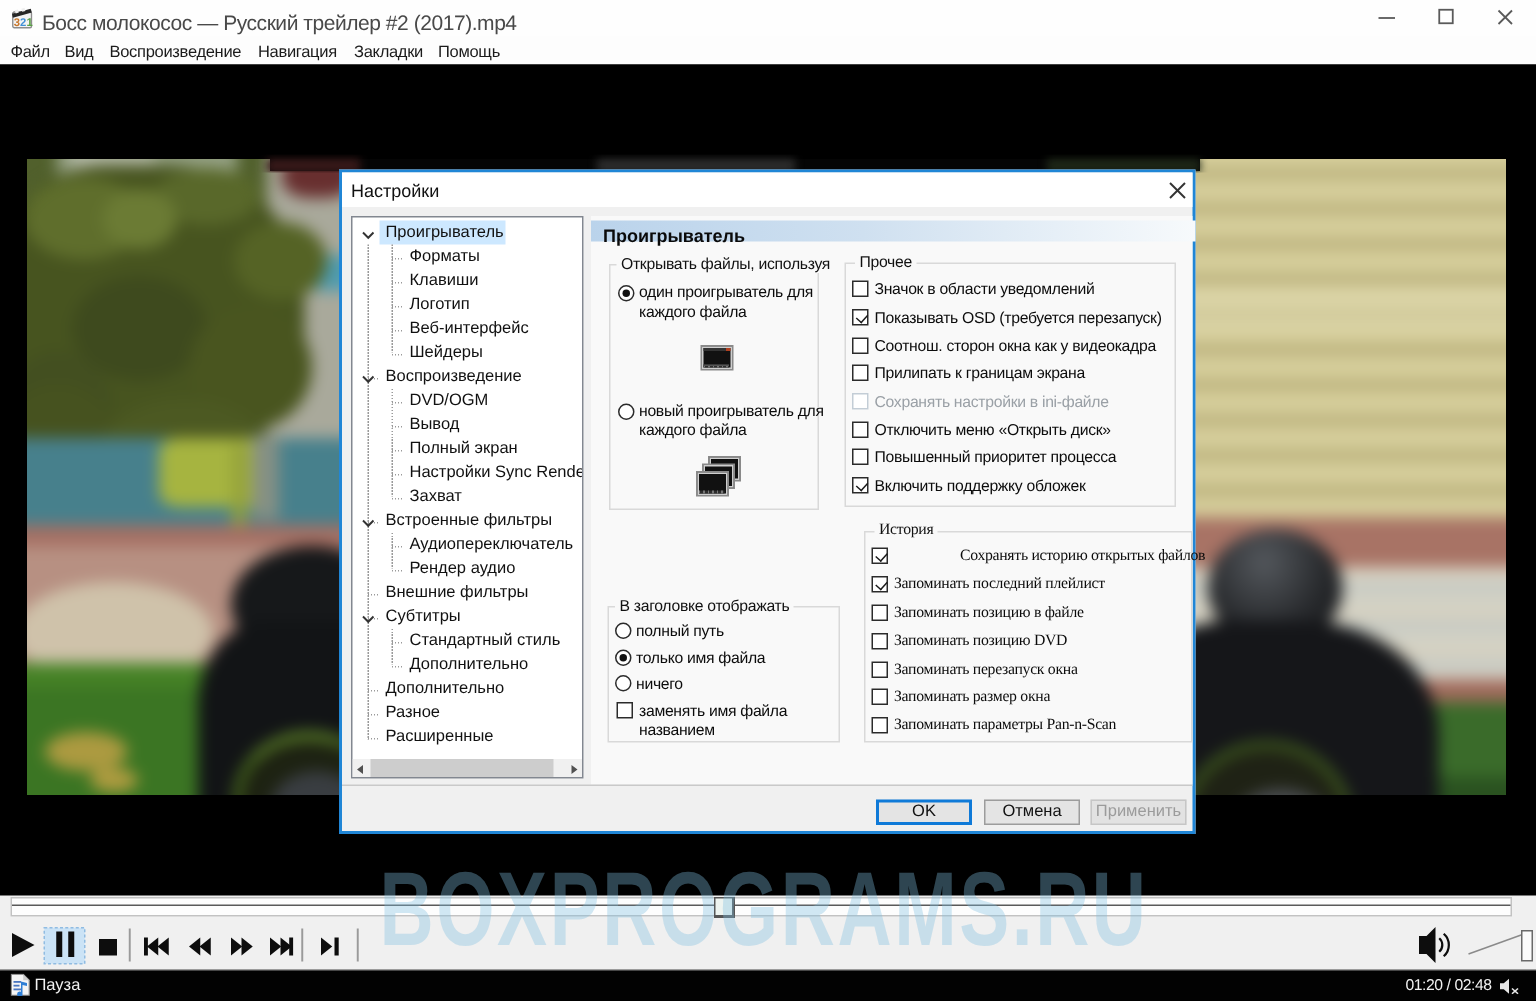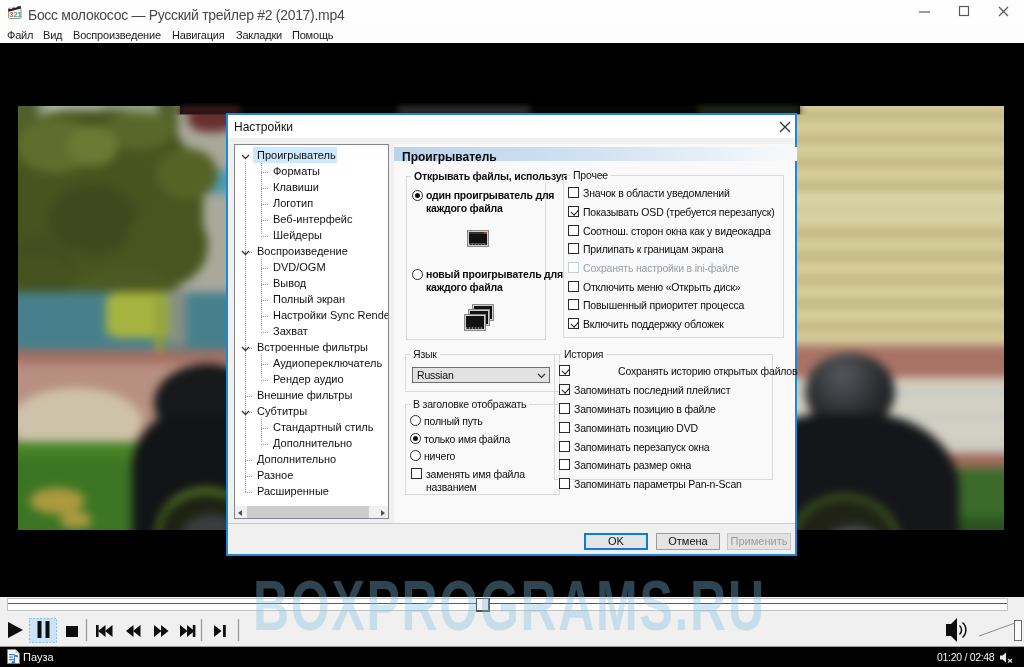--- a/index.html
+++ b/index.html
@@ -316,21 +316,21 @@
           <polygon points="2,1 2,7 6,4" fill="#505050"></polygon>
         </svg>
     </div>
   </div>
 
   <div class="abs" id="page">
     <div class="abs" id="page-hdr">
         <span id="page-hdr-text">Проигрыватель</span>
       </div>
 
-    <div class="gbox" style="left:12px; top:32px; width:140px; height:164px;font-weight:bold;">
+    <div class="gbox" style="left:12px; top:32px; width:140px; height:164px;">
       <span class="glabel" style="left:4px;">Открывать файлы, используя</span>
       <div class="rd sel" style="left:5px; top:13px;"></div>
       <span class="cbt" style="left:19px; top:12px;">один проигрыватель для</span>
       <span class="cbt" style="left:19px; top:25px;">каждого файла</span>
 
       <div class="abs" style="left:61px; top:54px; width:20px; height:15px; background:#111; border:1.5px solid #cfcfcf; box-shadow:0 0 0 1px #8a8a8a;">
         <div class="abs" style="left:0; top:0; width:17px; height:2px; background:#333;"></div>
         <div class="abs" style="right:0; top:0; width:3.5px; height:2px; background:#b04020;"></div>
         <div class="abs" style="left:0; bottom:0; width:17px; height:2.5px; background:#2d2d2d; border-top:0.5px solid #555; background-image:repeating-linear-gradient(90deg,#777 0 1px,transparent 1px 3px);"></div>
       </div>
@@ -338,29 +338,20 @@
       <span class="cbt" style="left:19px; top:91px;">новый проигрыватель для</span>
       <span class="cbt" style="left:19px; top:104px;">каждого файла</span>
 
       <div class="abs" style="left:66px; top:128px; width:20px; height:15px; background:#111; border:1.5px solid #cfcfcf; box-shadow:0 0 0 1px #8a8a8a;"></div>
       <div class="abs" style="left:62px; top:133px; width:20px; height:15px; background:#111; border:1.5px solid #cfcfcf; box-shadow:0 0 0 1px #8a8a8a;"></div>
       <div class="abs" style="left:58px; top:138px; width:20px; height:15px; background:#111; border:1.5px solid #cfcfcf; box-shadow:0 0 0 1px #8a8a8a;">
         <div class="abs" style="left:0; bottom:0; width:17px; height:2.5px; background:#2d2d2d; background-image:repeating-linear-gradient(90deg,#777 0 1px,transparent 1px 3px);"></div>
       </div>
     </div>
 
-    <div class="gbox" style="left:11px; top:210px; width:155px; height:38px;">
-      <span class="glabel" style="left:4px;">Язык</span>
-      <div id="combo" style="left:6px; top:12px; width:138px; height:16px;">
-        <span class="cbt" style="left:4px; top:1px;">Russian</span>
-        <svg class="abs" style="left:124px; top:4px;" width="9" height="8" viewBox="0 0 9 8">
-            <polyline points="1,2 4.5,5.5 8,2" fill="none" stroke="#333" stroke-width="1.2"></polyline>
-          </svg>
-      </div>
-    </div>
 
     <div class="gbox" style="left:11px; top:260px; width:155px; height:91px;">
       <span class="glabel" style="left:4px;">В заголовке отображать</span>
       <div class="rd" style="left:4px; top:10px;"></div>
       <span class="cbt" style="left:18px; top:10px;">полный путь</span>
       <div class="rd sel" style="left:4px; top:28px;"></div>
       <span class="cbt" style="left:18px; top:28px;">только имя файла</span>
       <div class="rd" style="left:4px; top:45px;"></div>
       <span class="cbt" style="left:18px; top:45px;">ничего</span>
       <div class="cb" style="left:5px; top:63px;"></div>
@@ -381,21 +372,21 @@
       <div class="cb dis" style="left:4px; top:86px;"></div>
         <span class="cbt dis" style="left:19px; top:86px;">Сохранять настройки в ini-файле</span>
       <div class="cb" style="left:4px; top:105px;"></div>
         <span class="cbt" style="left:19px; top:105px;">Отключить меню «Открыть диск»</span>
       <div class="cb" style="left:4px; top:123px;"></div>
         <span class="cbt" style="left:19px; top:123px;">Повышенный приоритет процесса</span>
       <div class="cb chk" style="left:4px; top:142px;"></div>
         <span class="cbt" style="left:19px; top:142px;">Включить поддержку обложек</span>
     </div>
 
-    <div class="gbox" style="left:160px; top:210px; width:219px; height:126px;">
+    <div class="gbox" style="left:182px; top:210px; width:219px; height:141px;font-family:Liberation Serif, serif;">
       <span class="glabel" style="left:6px;">История</span>
       <div class="cb chk" style="left:4px; top:10px;"></div>
         <span class="cbt" style="left:19px; top:10px;margin-left:44px;">Сохранять историю открытых файлов</span>
       <div class="cb chk" style="left:4px; top:29px;"></div>
         <span class="cbt" style="left:19px; top:29px;">Запоминать последний плейлист</span>
       <div class="cb" style="left:4px; top:48px;"></div>
         <span class="cbt" style="left:19px; top:48px;">Запоминать позицию в файле</span>
       <div class="cb" style="left:4px; top:67px;"></div>
         <span class="cbt" style="left:19px; top:67px;">Запоминать позицию DVD</span>
       <div class="cb" style="left:4px; top:86px;"></div>

